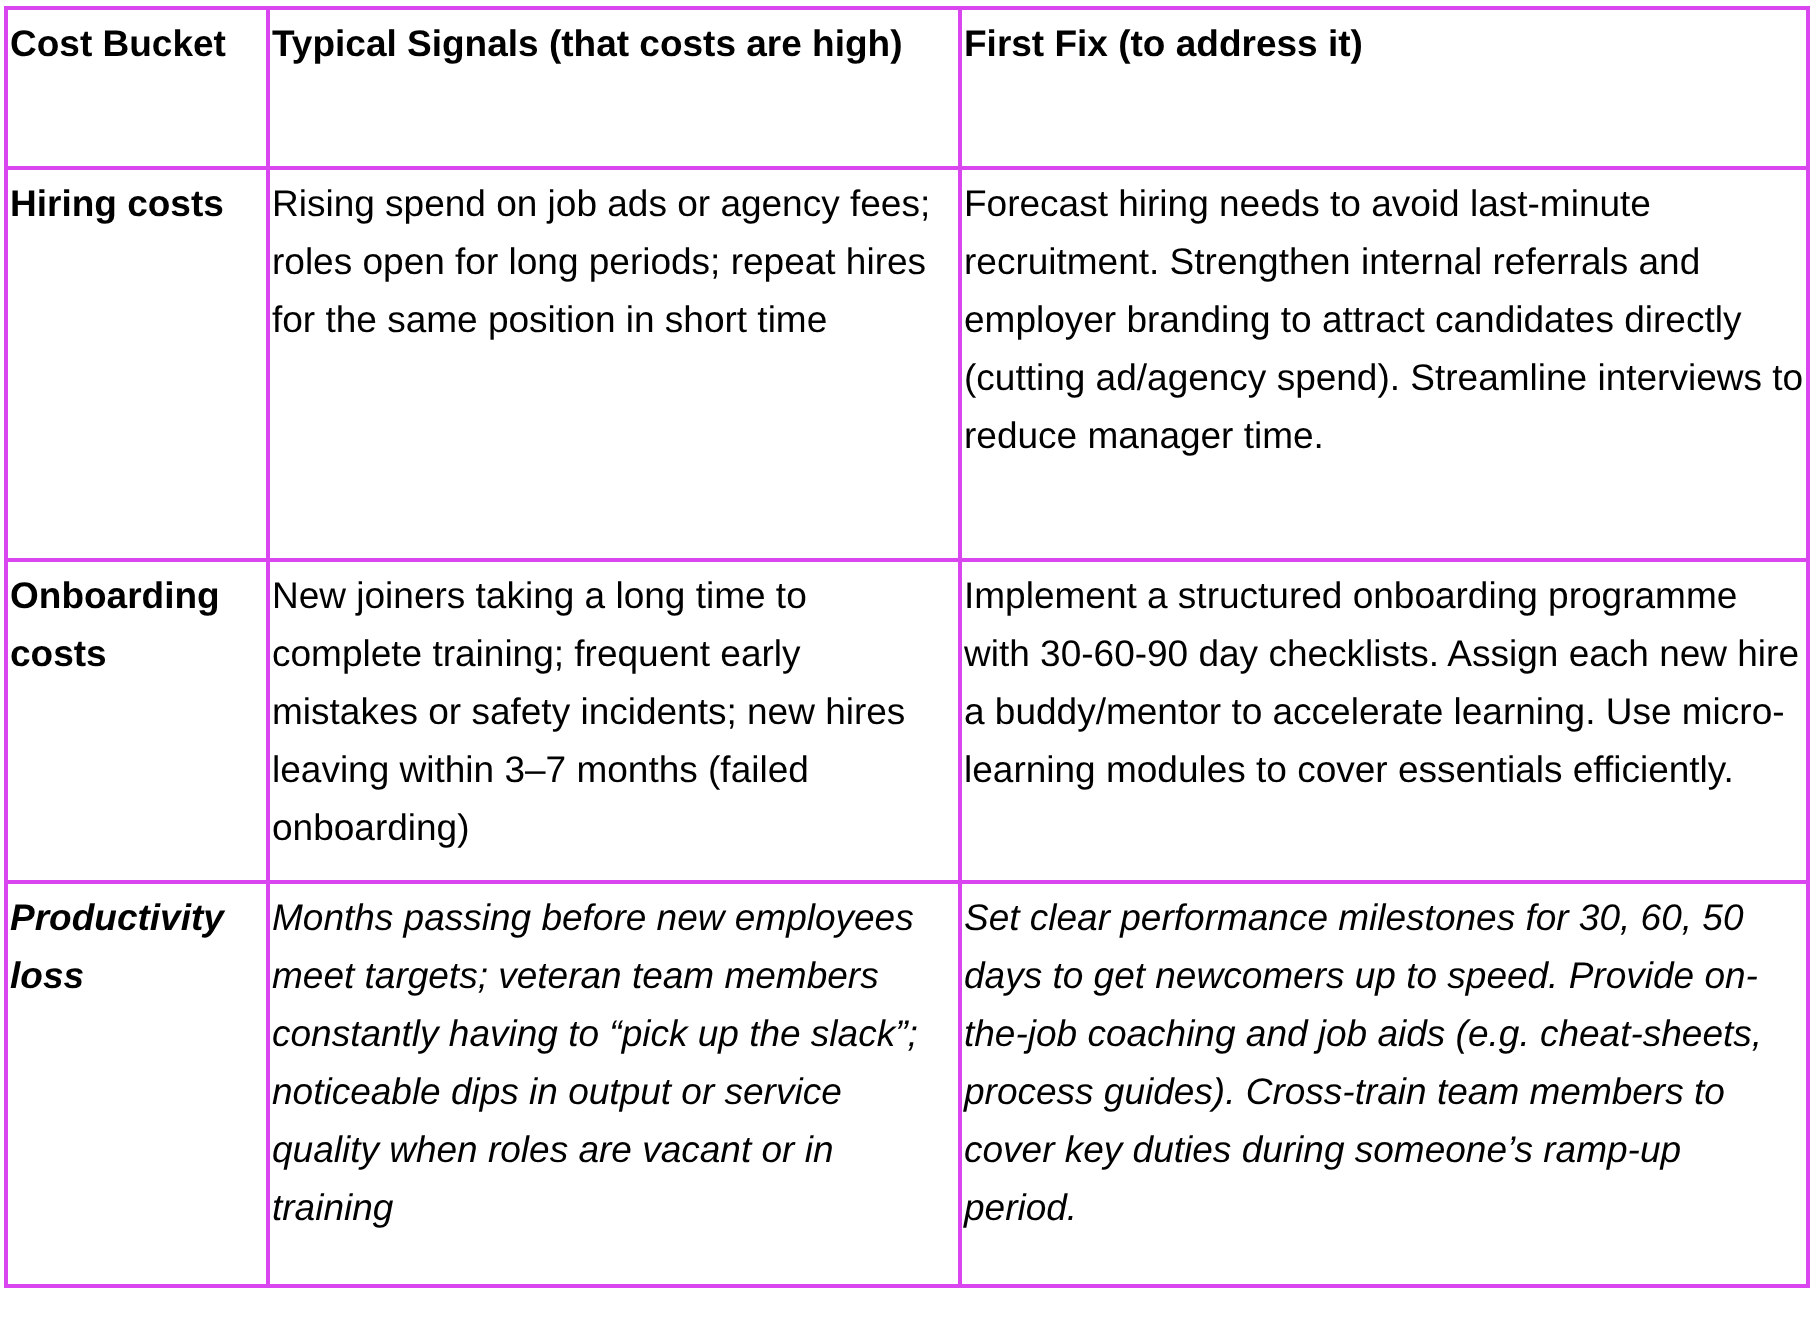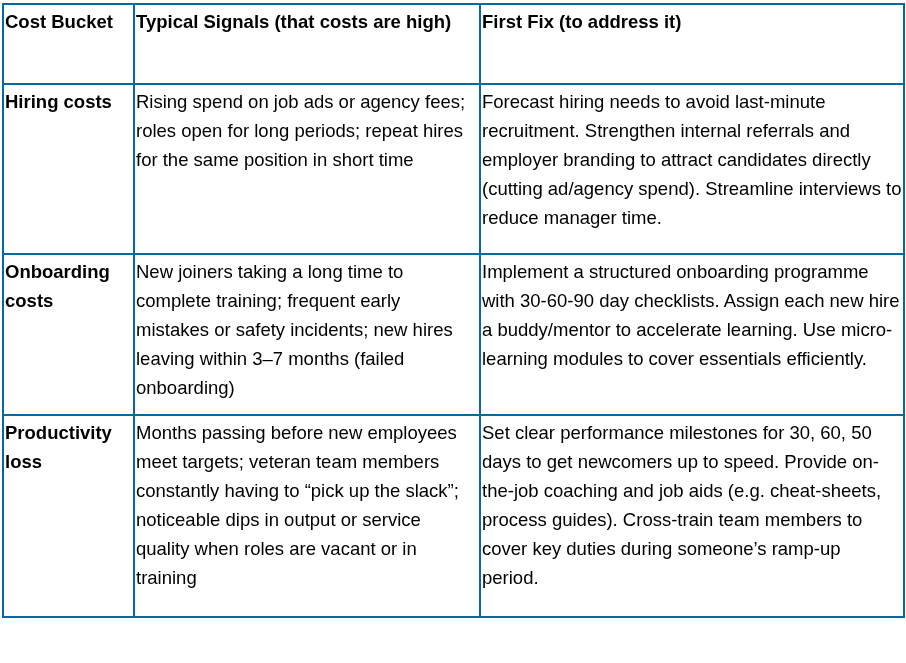--- a/index.html
+++ b/index.html
@@ -16,39 +16,39 @@
       top: 3px;
       border-collapse: collapse;
       table-layout: fixed;
       width: 901px;
       font-family: "Liberation Sans", "DejaVu Sans", sans-serif;
       font-size: 18.5px;
       line-height: 29px;
       color: #000000;
     }
     .table td, .table th {
-      border: 2px solid #0369a1;
+      border: 2px solid #d946ef;
       vertical-align: top;
       padding: 2px 1px 12px 1px;
       text-align: left;
       overflow: hidden;
     }
     .table th {
       font-weight: bold;
     }
     .table td.bucket {
       font-weight: bold;
     }
     col.c1 { width: 131px; }
     col.c2 { width: 346px; }
     col.c3 { width: 424px; }
     tr.head-row { height: 80px; }
-    tr.row-hiring { height: 170px; }
+    tr.row-hiring { height: 196px; }
     tr.row-onboarding { height: 156px; }
-    tr.row-productivity { height: 202px; }
+    tr.row-productivity { height: 202px; font-style: italic; }
   </style>
 </head>
 <body>
 
 <table class="table">
   <colgroup>
     <col class="c1">
       <col class="c2">
       <col class="c3">
   </colgroup>

